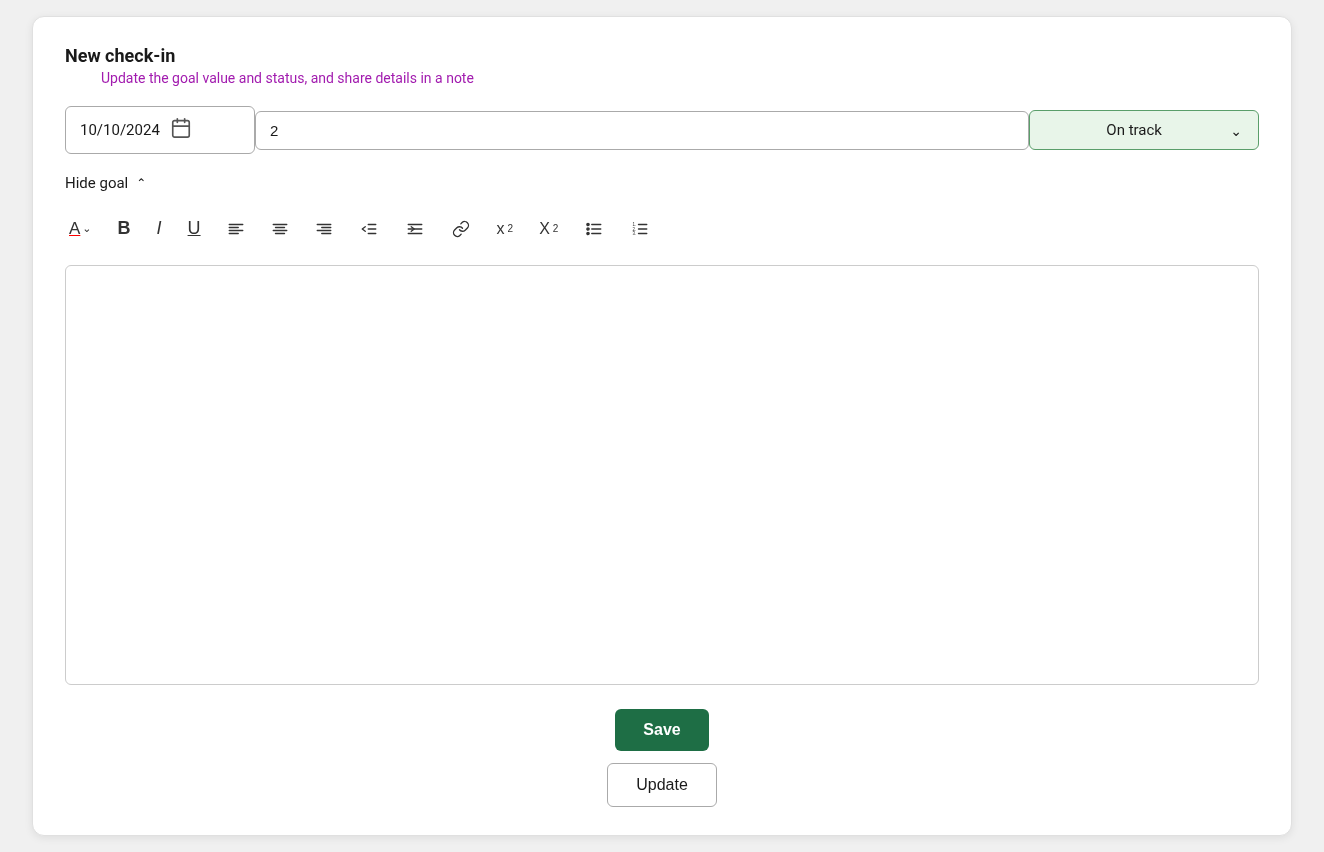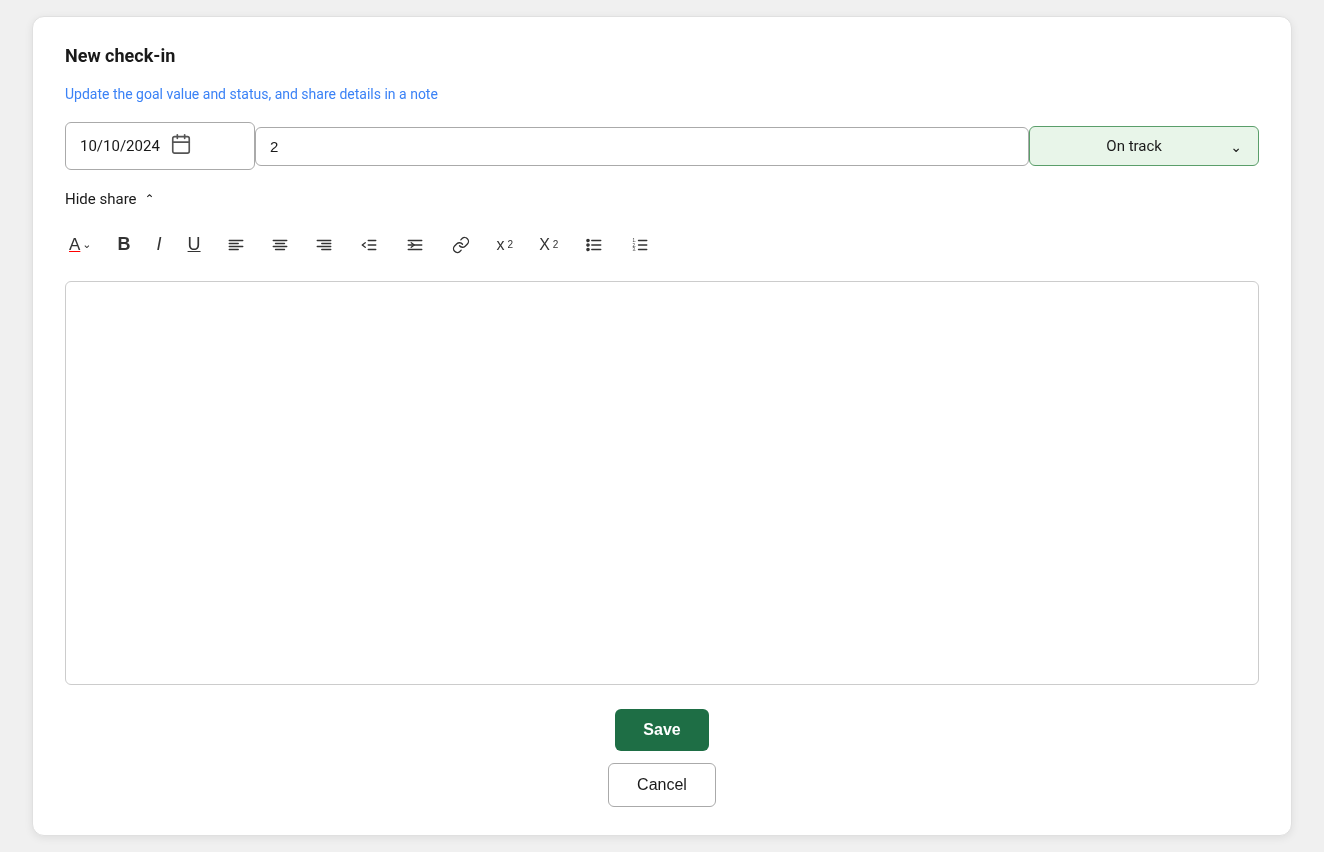--- a/index.html
+++ b/index.html
@@ -26,32 +26,33 @@
       min-height: 820px;
       box-shadow: 0 2px 8px rgba(0,0,0,0.08);
       display: flex;
       flex-direction: column;
       gap: 20px;
     }
 
     .title-section {
       display: flex;
       flex-direction: column;
-      gap: 20px;
+      gap: 4px;
     }
 
     .title {
       font-size: 18px;
       font-weight: 700;
       color: #1a1a1a;
     }
 
     .subtitle {
       font-size: 14px;
-      color: #3b82f6;
+      color: #a21caf;
+      margin-left: 36px;
     }
 
     .inputs-row {
       display: flex;
       align-items: center;
     }
 
     .date-input-wrapper {
       display: flex;
       align-items: center;
@@ -249,21 +250,21 @@
     <input type="text" class="value-input" value="2" style="">
 
     <div class="status-dropdown">
       <span class="status-label">On track</span>
       <span class="chevron-icon">⌄</span>
     </div>
 
   </div>
 
   <div class="hide-note-row">
-    <span class="hide-note-text">Hide share</span>
+    <span class="hide-note-text">Hide goal</span>
     <span class="chevron-up-icon">⌃</span>
   </div>
 
   <div class="toolbar">
 
     <button class="toolbar-btn font-color-wrapper" title="Font color">
       <div>
         <div style="font-size:17px; text-decoration: underline; text-decoration-color: red;">A</div>
       </div>
       <span style="font-size:11px;">⌄</span>
@@ -358,16 +359,16 @@
         <text x="2" y="20" font-size="6" fill="#333" stroke="none">3.</text>
       </svg>
     </button>
 
   </div>
 
   <textarea class="note-area" placeholder="" style=""></textarea>
 
   <div class="footer-buttons">
     <button class="save-btn">Save</button>
-    <button class="cancel-btn">Cancel</button>
+    <button class="cancel-btn">Update</button>
   </div>
 
 </div>
 
 </body></html>

